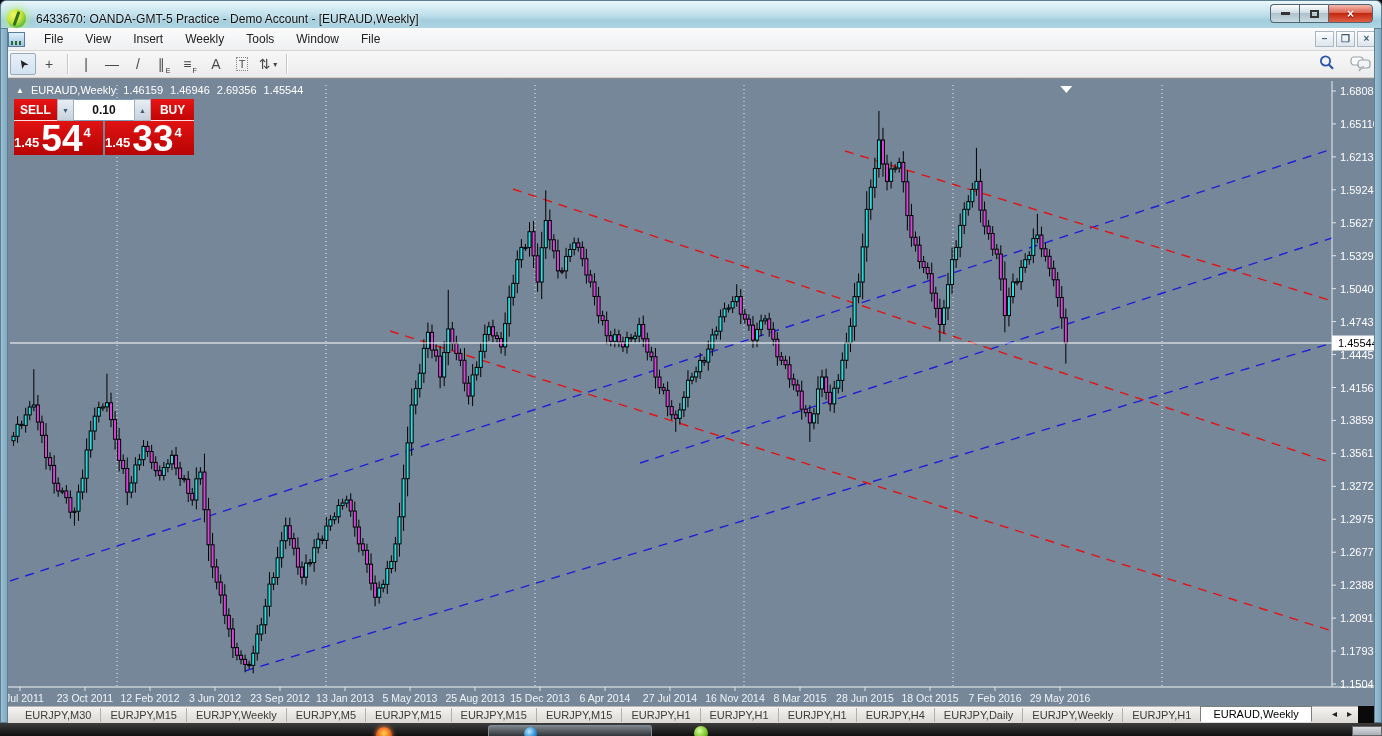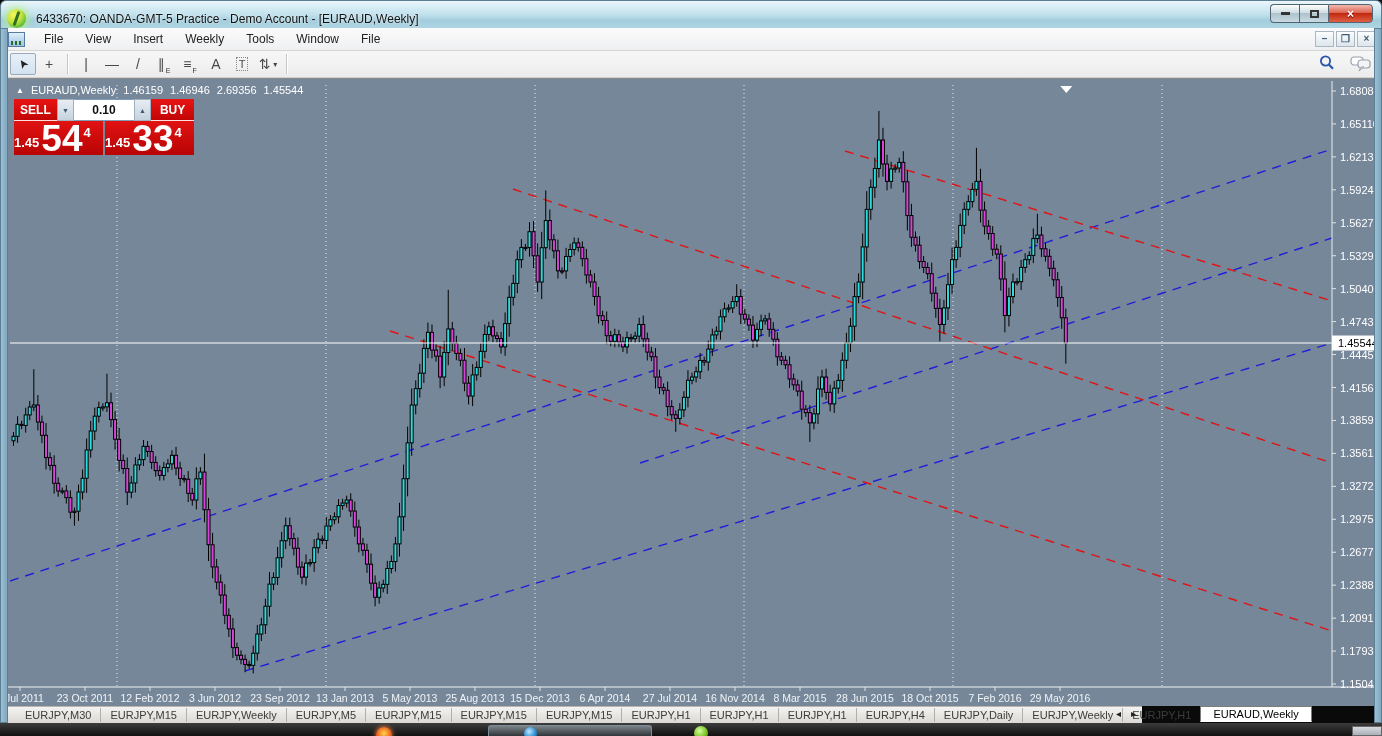--- a/index.html
+++ b/index.html
@@ -75,21 +75,21 @@
   #vol-input { width:60px; height:22px; border:1px solid #7f9db9; border-left:none; border-right:none;
     text-align:center; font-size:12px; font-weight:bold; color:#111; background:#fff; }
   #tp-row2 { display:flex; height:34px; gap:2px; background:#76879a; }
   .px-panel { flex:1; background:linear-gradient(#e11212,#b80404); color:#fff; display:flex;
     align-items:flex-end; padding-bottom:1px; }
   .px-small { font-size:13px; font-weight:bold; margin:0 2px 4px 0; }
   .px-big { font-size:37px; font-weight:bold; line-height:30px; }
   .px-sup { font-size:13px; font-weight:bold; margin:2px 0 14px 1px; }
 
   
-  #tabbar { position:absolute; left:0; top:706px; width:1142px; height:17px;
+  #tabbar { position:absolute; left:0; top:706px; width:1358px; height:17px;
     background:linear-gradient(#f4f3f1,#dcd9d4); border-top:1px solid #b9b6b1;
     display:flex; align-items:flex-start; padding-left:16px; }
   .tab { font-size:11px; color:#3c3c3c; padding:1px 9px; white-space:nowrap; }
   .tab + .tab { border-left:1px solid #b2afaa; }
   .tab.active { background:#fff; border:1px solid #7c7c7c; border-bottom:1px solid #fff;
     color:#000; padding:1px 12px; position:relative; top:-1px; }
   #tab-arrows { position:absolute; right:6px; top:1px; display:flex; gap:10px; font-size:10px; color:#222; }
 
   
   #taskbar { position:absolute; left:0; top:723px; width:1382px; height:13px;

